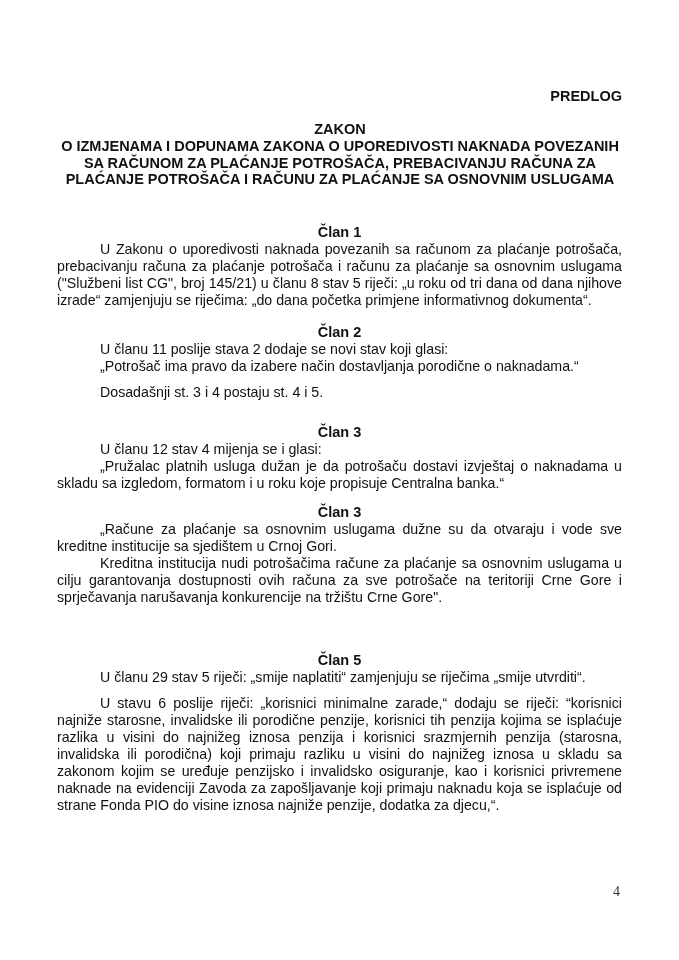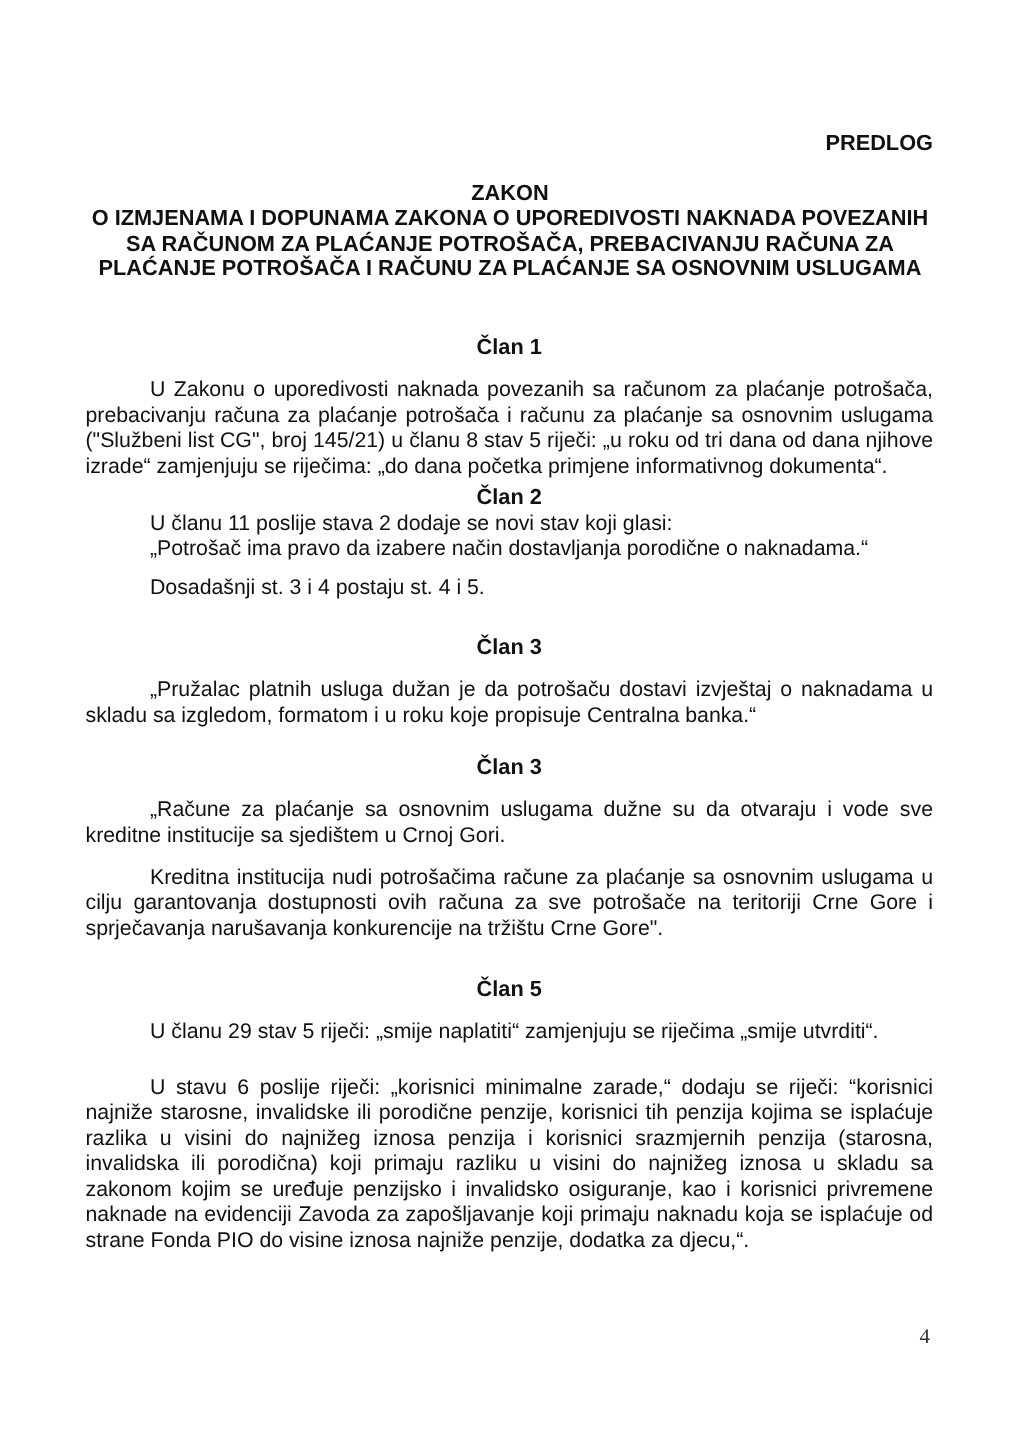--- a/index.html
+++ b/index.html
@@ -16,21 +16,21 @@
     position: absolute; top: 121px; left: 40px; width: 600px;
     text-align: center; font-weight: bold; font-size: 14.5px; line-height: 16.8px;
   }
   .title-block div { white-space: nowrap; }
   .body {
     position: absolute; left: 57px; width: 565px;
     font-size: 14.2px; line-height: 17px;
   }
   .heading { text-align: center; font-weight: bold; font-size: 14.5px; line-height: 17px; }
   .p { text-align: justify; margin: 0; }
-  .p.indent { text-indent: 43px; margin-top: 11px; }
+  .p.indent { text-indent: 43px; }
   .p.block { padding-left: 43px; }
   .p.lastnojust { text-align-last: left; }
   .page-number {
     position: absolute; top: 884px; left: 613px;
     font-family: "Liberation Serif", serif; font-size: 14px; color: #333;
   }
 </style>
 </head>
 <body>
 
@@ -53,20 +53,21 @@
   <div class="body" style="top:324px;">
     <div class="heading">Član 2</div>
     <p class="p block lastnojust">U članu 11 poslije stava 2 dodaje se novi stav koji glasi:</p>
     <p class="p block lastnojust">„Potrošač ima pravo da izabere način dostavljanja porodične o naknadama.“</p>
     <div style="height:9px;"></div>
     <p class="p block lastnojust">Dosadašnji st. 3 i 4 postaju st. 4 i 5.</p>
   </div>
 
   <div class="body" style="top:424px;">
     <div class="heading">Član 3</div>
+    <p class="p indent lastnojust">U članu 12 stav 4 mijenja se i glasi:</p>
     <p class="p indent lastnojust">„Pružalac platnih usluga dužan je da potrošaču dostavi izvještaj o naknadama u skladu sa izgledom, formatom i u roku koje propisuje Centralna banka.“</p>
   </div>
 
   <div class="body" style="top:504px;">
     <div class="heading">Član 3</div>
     <p class="p indent lastnojust">„Račune za plaćanje sa osnovnim uslugama dužne su da otvaraju i vode sve kreditne institucije sa sjedištem u Crnoj Gori.</p>
     <p class="p indent lastnojust">Kreditna institucija nudi potrošačima račune za plaćanje sa osnovnim uslugama u cilju garantovanja dostupnosti ovih računa za sve potrošače na teritoriji Crne Gore i sprječavanja narušavanja konkurencije na tržištu Crne Gore".</p>
   </div>
 
   <div class="body" style="top:652px;">

